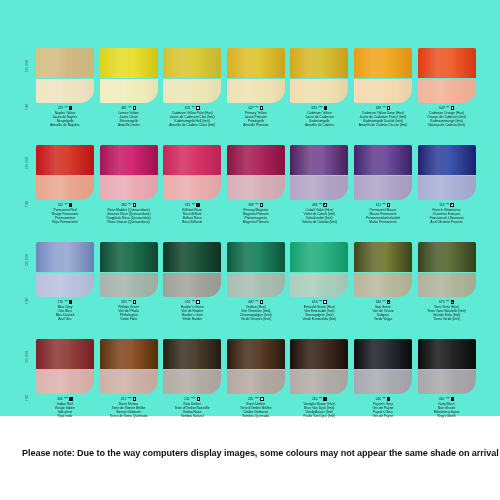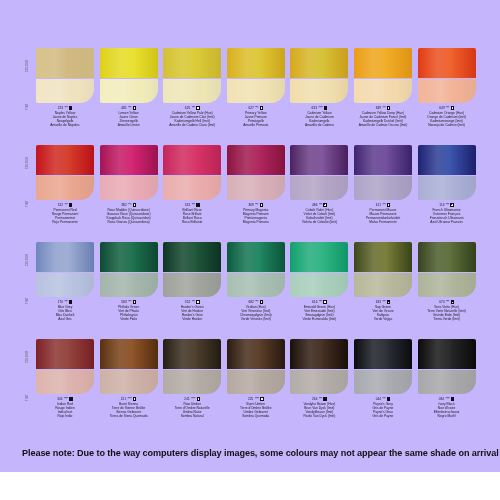--- a/index.html
+++ b/index.html
@@ -6,22 +6,22 @@
   html,body{margin:0;padding:0;}
   body{
     width:500px;height:500px;
     background:#ffffff;
     font-family:"Liberation Sans", sans-serif;
     overflow:hidden;
     position:relative;
   }
   #chart-sheet{
     position:absolute;
-    left:0;top:0;width:500px;height:472px;
-    background:#c4b5fd;
+    left:0;top:0;width:500px;height:416px;
+    background:#5eead4;
   }
   .grid{
     position:absolute;
     left:27px;top:48px;
     width:452px;
   }
   .color-row{
     display:flex;
     flex-direction:row;
     justify-content:flex-start;

